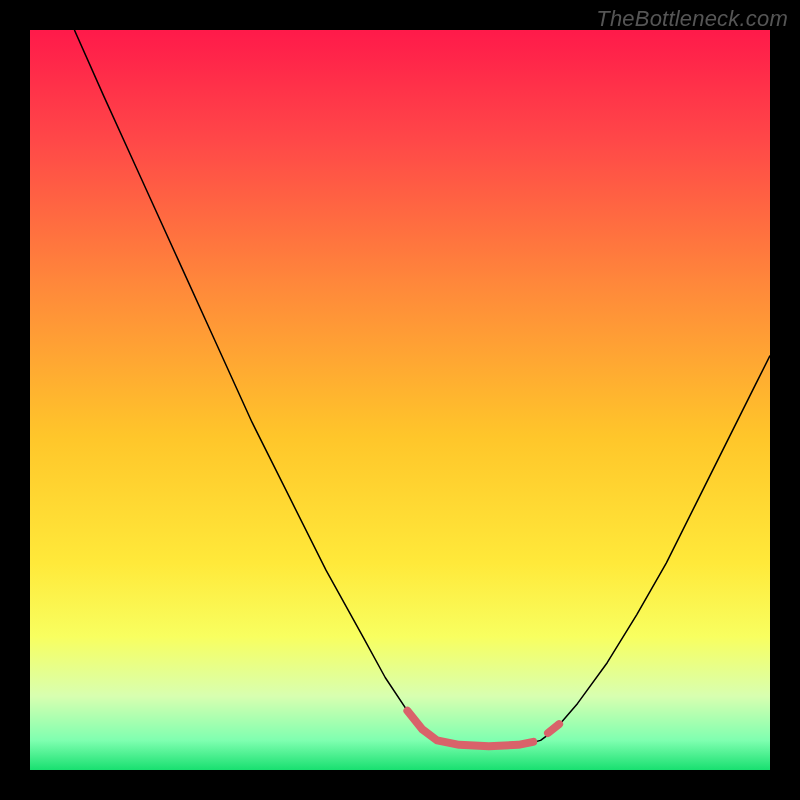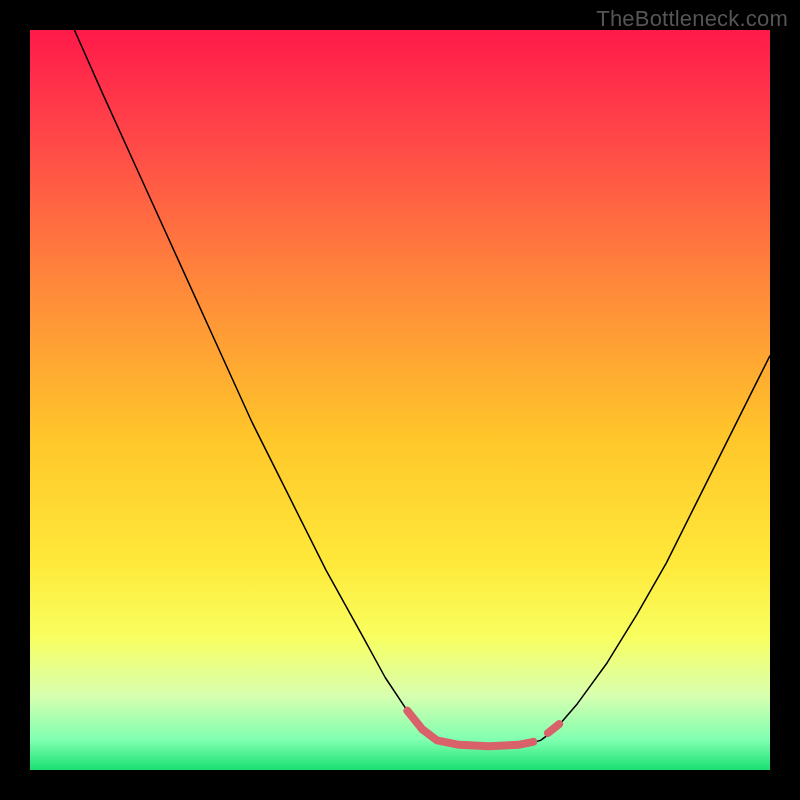--- a/index.html
+++ b/index.html
@@ -13,20 +13,21 @@
   }
   .watermark {
     position: absolute;
     top: 6px;
     right: 12px;
     color: #555;
     font-size: 22px;
     font-weight: 500;
     z-index: 10;
     letter-spacing: 0.2px;
+    font-style: italic;
   }
   .plot-area {
     position: absolute;
     left: 30px;
     top: 30px;
     width: 740px;
     height: 740px;
   }
   svg { display: block; }
 </style>

